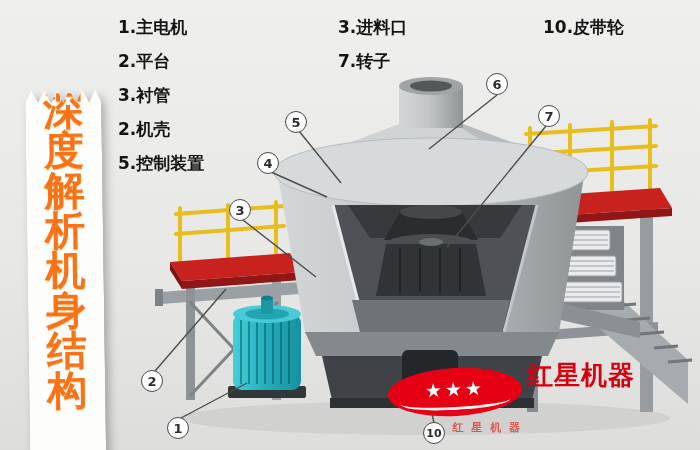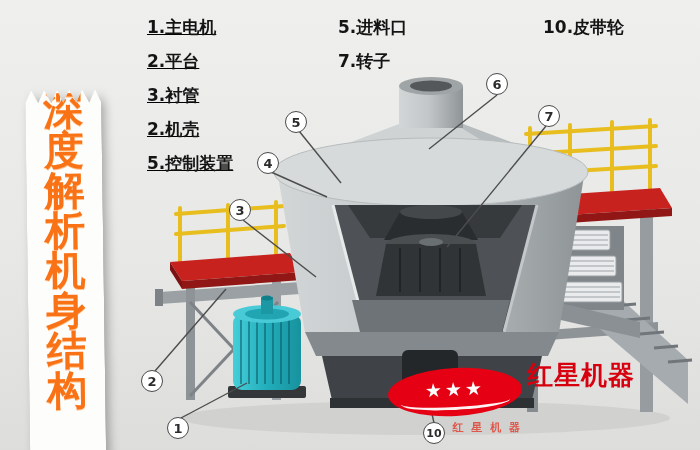--- a/index.html
+++ b/index.html
@@ -15,21 +15,21 @@
     clip-path:polygon(0px 13px,6px 0px,13px 13px,19px 0px,26px 13px,32px 0px,38px 13px,44px 0px,51px 13px,57px 0px,64px 13px,70px 0px,76px 13px,
       76px 404px,66px 416px,57px 404px,47px 416px,38px 404px,28px 416px,19px 404px,9px 416px,0px 406px);
   }
   .banner-char{
     width:100%;text-align:center;font-size:40px;line-height:40px;font-weight:900;
     color:#f97316;text-shadow:0 1px 0 #ffc08a;
   }
   .banner-char:first-child{margin-top:86px;}
   
   .legend-col{position:absolute;top:10px;}
-  .legend-col.c1{left:147px;text-decoration:underline;}
+  .legend-col.c1{left:118px;}
   .legend-col.c2{left:338px;}
   .legend-col.c3{left:543px;}
   .legend-item{font-size:17px;font-weight:700;color:#141414;line-height:34px;white-space:nowrap;}
   
   .machine{position:absolute;left:0;top:0;pointer-events:none;}
   
   .callout{
     position:absolute;width:22px;height:22px;border-radius:50%;background:#fff;
     border:1.6px solid #4a4a4a;box-sizing:border-box;color:#2c2c2c;
     font-size:13px;font-weight:700;display:flex;align-items:center;justify-content:center;
@@ -65,21 +65,21 @@
   </div>
 
   <div class="legend-col c1">
     <div class="legend-item">1.主电机</div>
     <div class="legend-item">2.平台</div>
     <div class="legend-item">3.衬管</div>
     <div class="legend-item">2.机壳</div>
     <div class="legend-item">5.控制装置</div>
   </div>
   <div class="legend-col c2">
-    <div class="legend-item">5.进料口</div>
+    <div class="legend-item">3.进料口</div>
     <div class="legend-item">7.转子</div>
   </div>
   <div class="legend-col c3">
     <div class="legend-item">10.皮带轮</div>
   </div>
 
   <svg class="machine" width="700" height="450" viewBox="0 0 700 450">
     <defs>
       <linearGradient id="gBody" x1="0" y1="0" x2="1" y2="0">
         <stop offset="0" stop-color="#d2d6d7"></stop>

